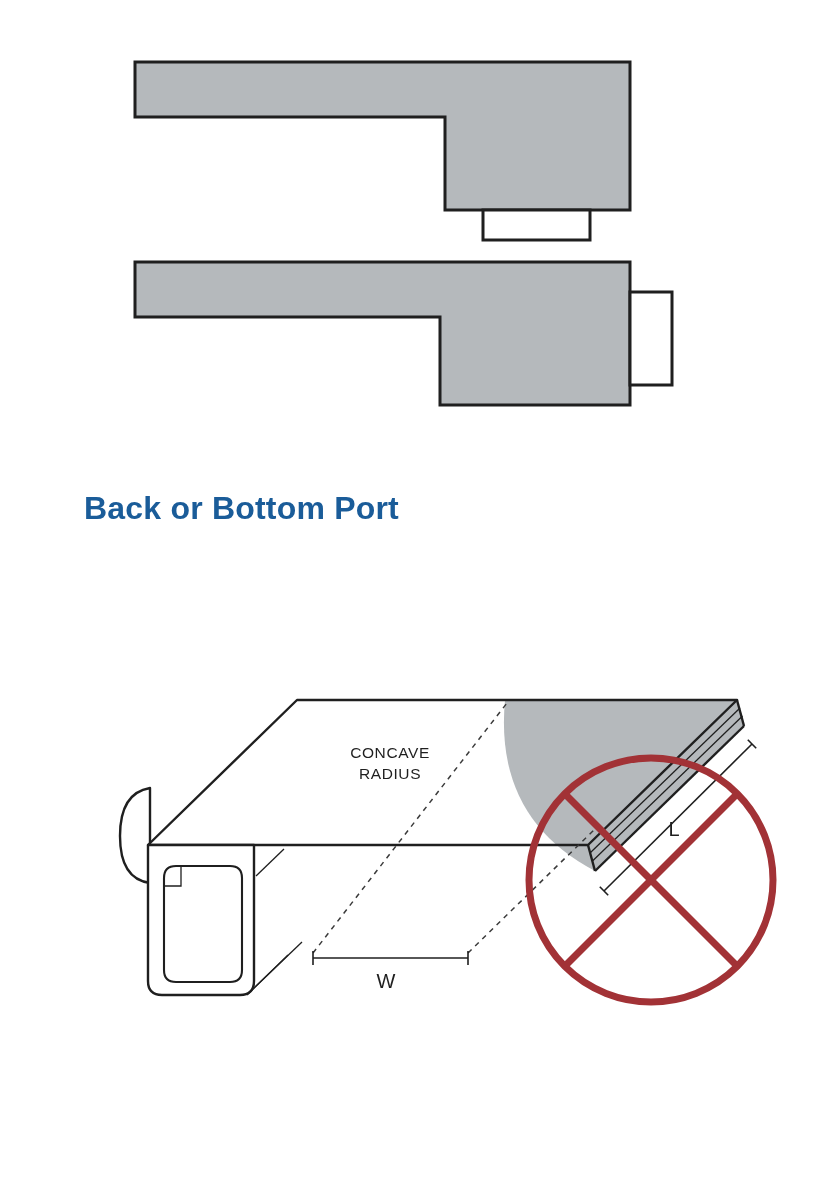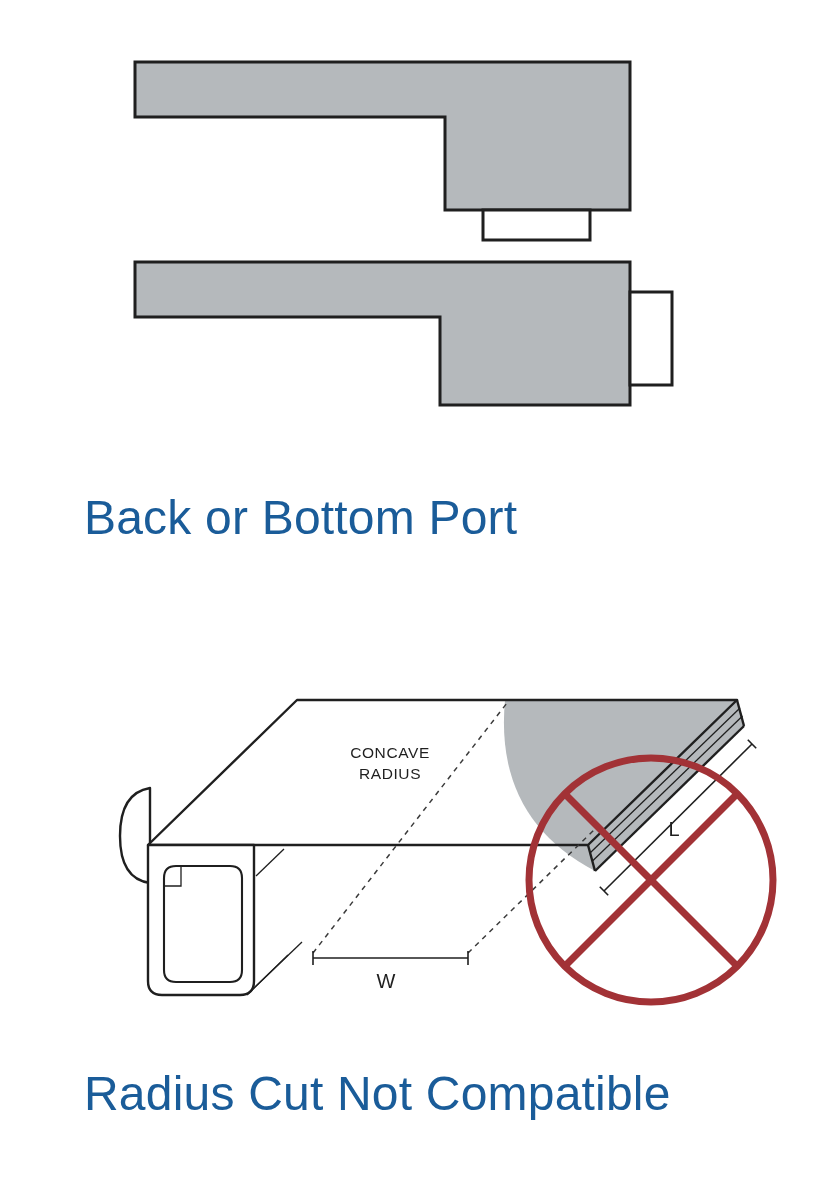--- a/index.html
+++ b/index.html
@@ -19,22 +19,22 @@
     position: absolute;
     left: 0;
     display: block;
   }
   #ports-svg { top: 0; }
   #radius-svg { top: 640px; }
   .caption {
     position: absolute;
     left: 84px;
     color: var(--accent-blue, #1a5c99);
-    font-size: 48px;
-    font-weight: 400;
+    font-size: 32px;
+    font-weight: 700;
     letter-spacing: 0.2px;
     white-space: nowrap;
   }
   #caption-ports { top: 490px; }
   #caption-radius { top: 1066px; }
 
   .gray-shape { fill: var(--shape-gray, #b5b9bc); stroke: var(--outline-black, #1f1f1f); stroke-width: 3; }
   .port-rect  { fill: #ffffff; stroke: var(--outline-black, #1f1f1f); stroke-width: 3; }
   .face-fill  { fill: #ffffff; stroke: none; }
   .blob       { fill: var(--shape-gray, #b5b9bc); stroke: none; }
@@ -115,15 +115,14 @@
     <text class="small-label" x="390" y="118" text-anchor="middle">CONCAVE</text>
     <text class="small-label" x="390" y="139" text-anchor="middle">RADIUS</text>
 
     <g>
       <circle class="no-symbol" cx="651" cy="240" r="122"></circle>
       <line class="no-symbol" x1="565" y1="154" x2="737" y2="326"></line>
       <line class="no-symbol" x1="737" y1="154" x2="565" y2="326"></line>
     </g>
   </svg>
 
-  <div id="caption-radius" class="caption">Radius Cut Not Compatible</div>
 
 </div>
 
 </body></html>

